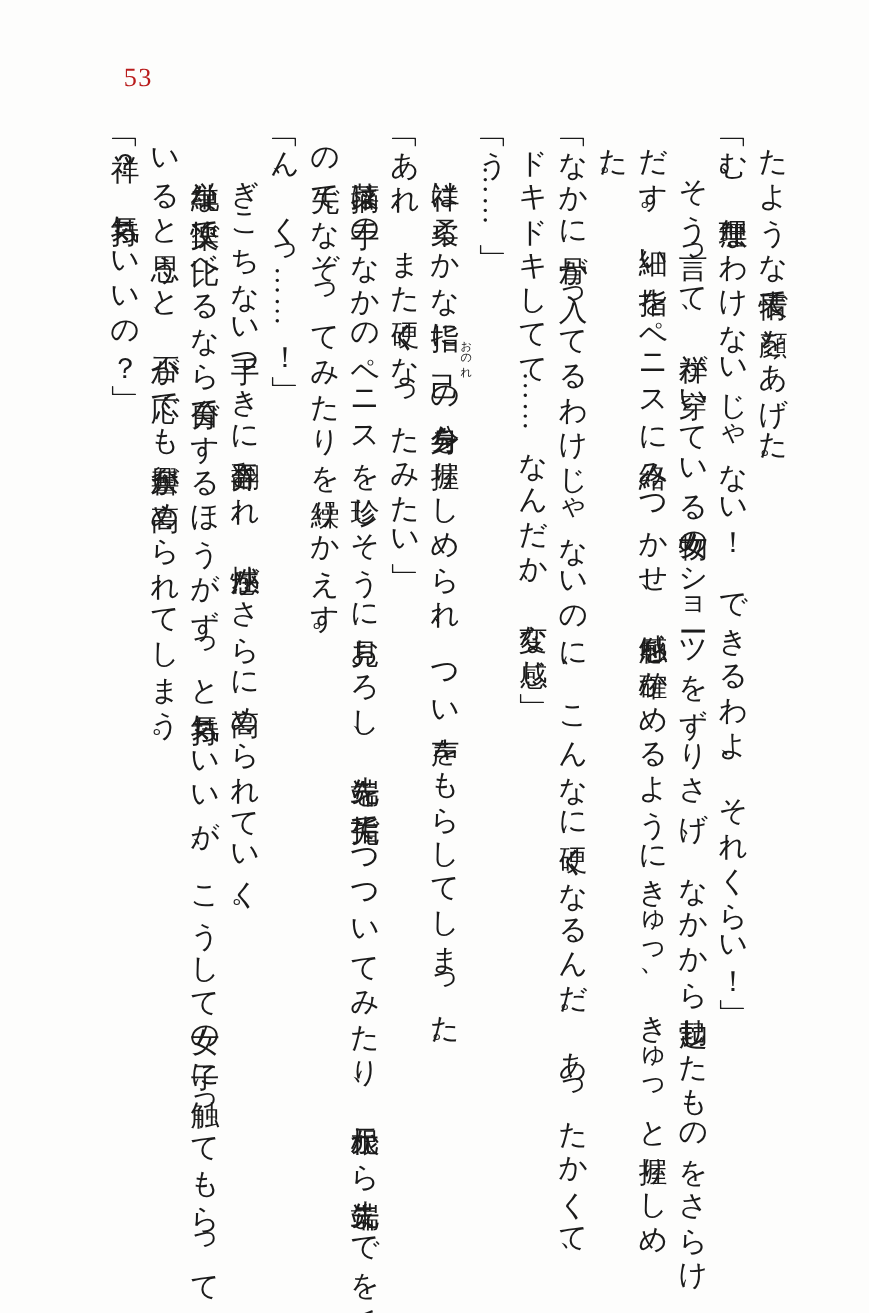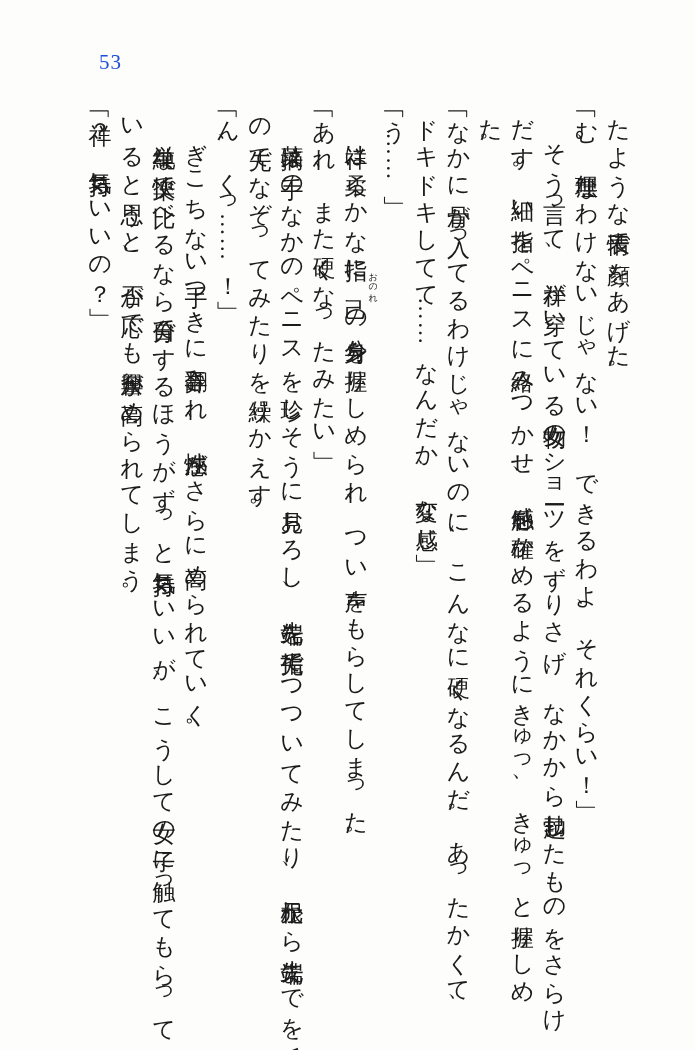--- a/index.html
+++ b/index.html
@@ -17,21 +17,21 @@
   .book-page {
     position: absolute;
     inset: 0;
     background: #fdfdfc;
   }
   .page-number {
     position: absolute;
     top: 50px;
     left: 99px;
     font-size: 21px;
-    color: #1d4ed8;
+    color: #b91c1c;
     letter-spacing: 1px;
   }
   .text-block {
     position: absolute;
     top: 103px;
     right: 61px;
     height: 938px;
     writing-mode: vertical-rl;
     text-orientation: mixed;
     font-size: 23px;

